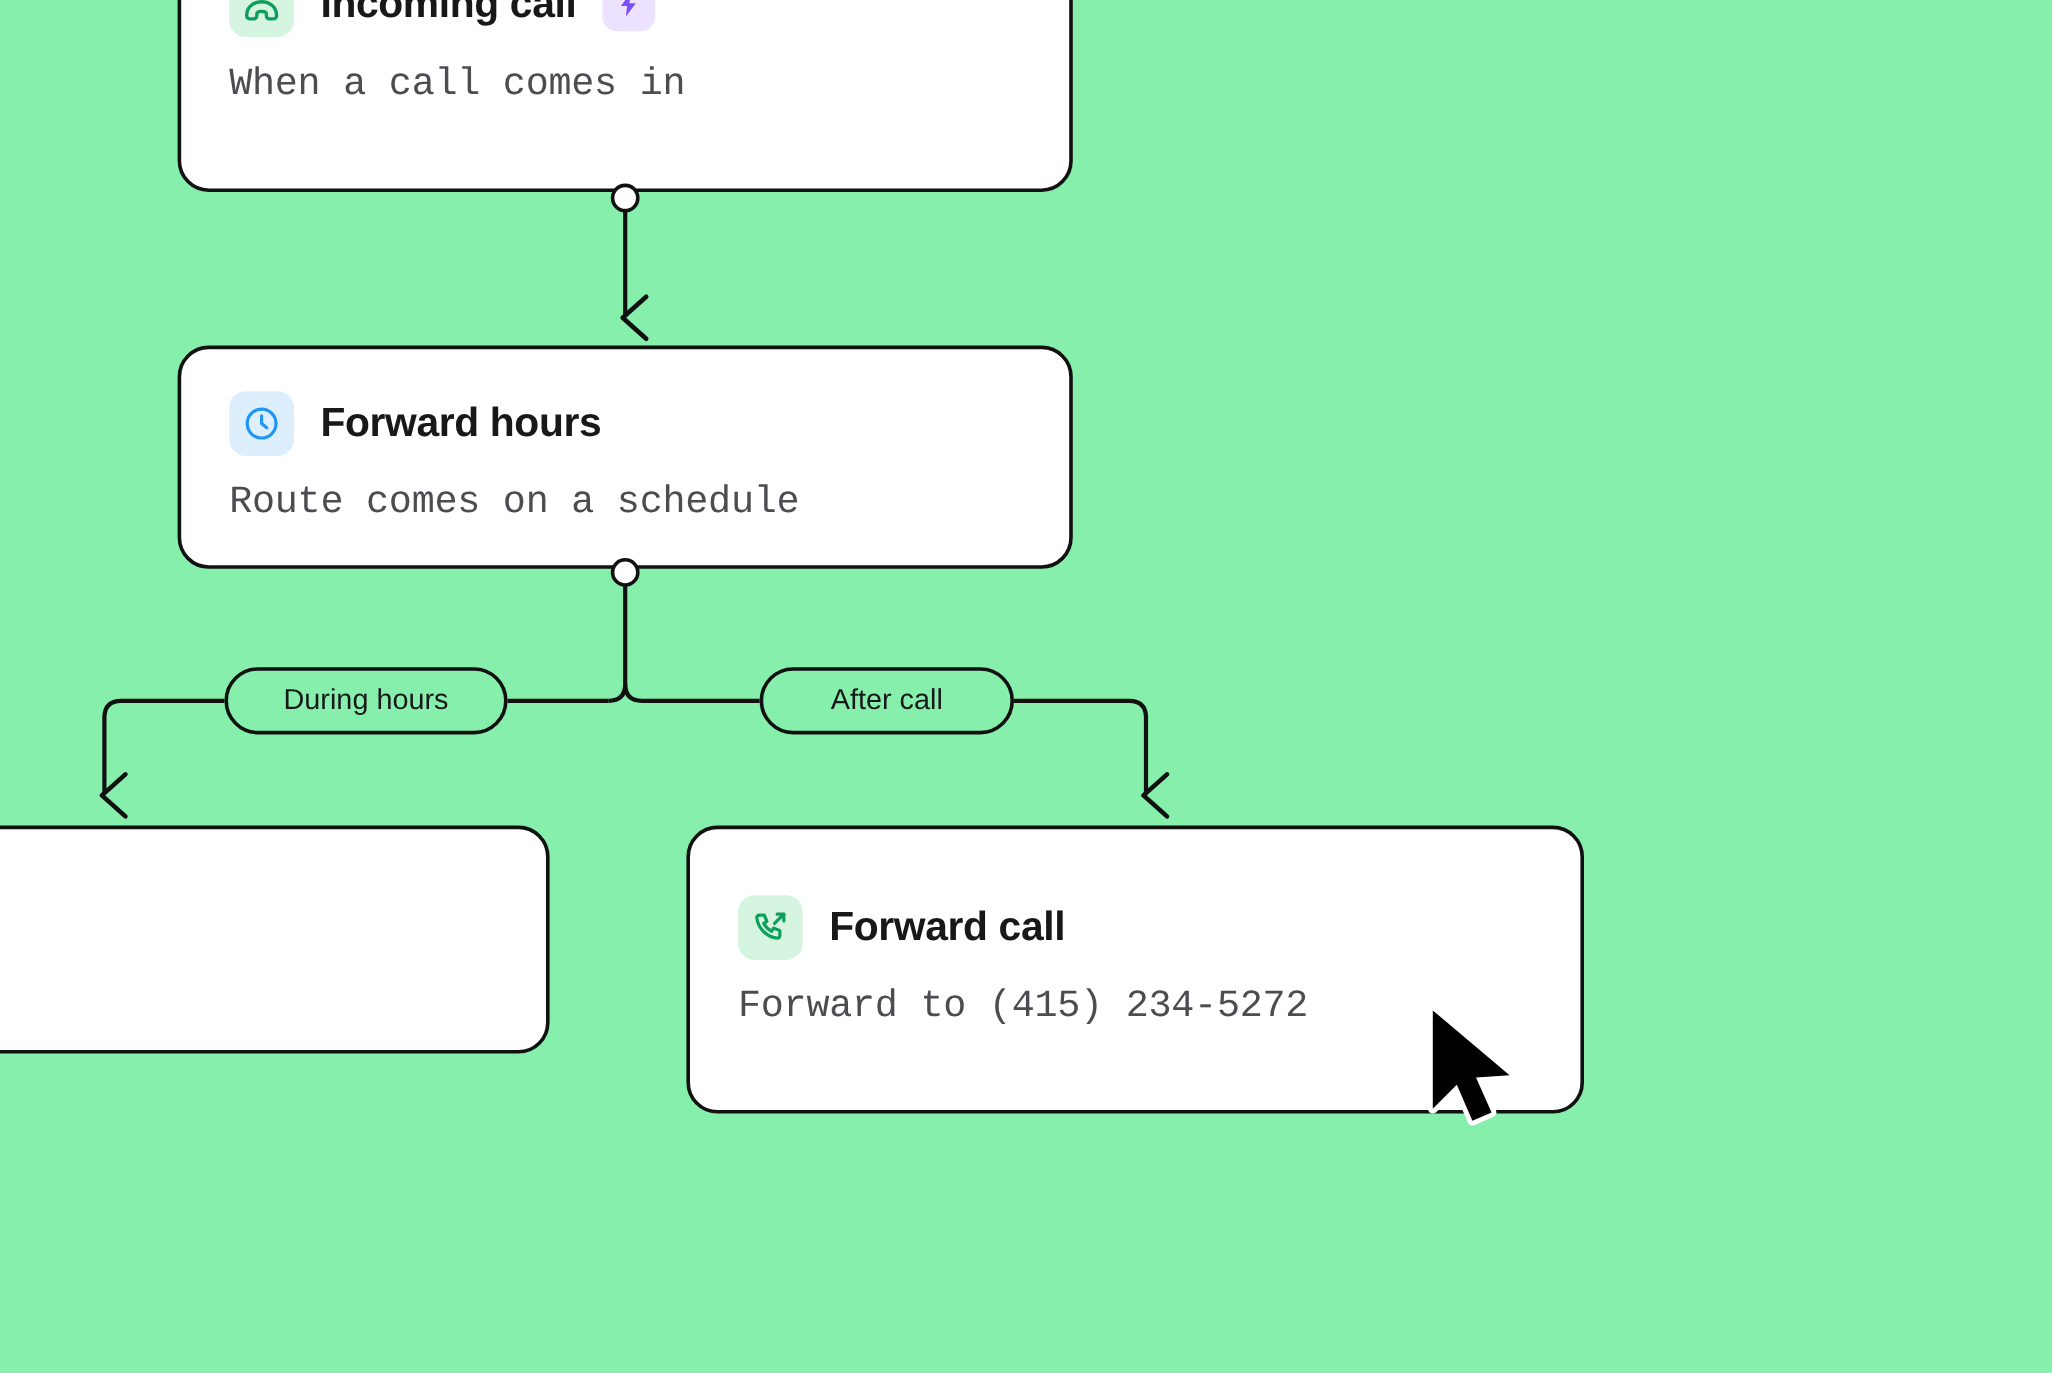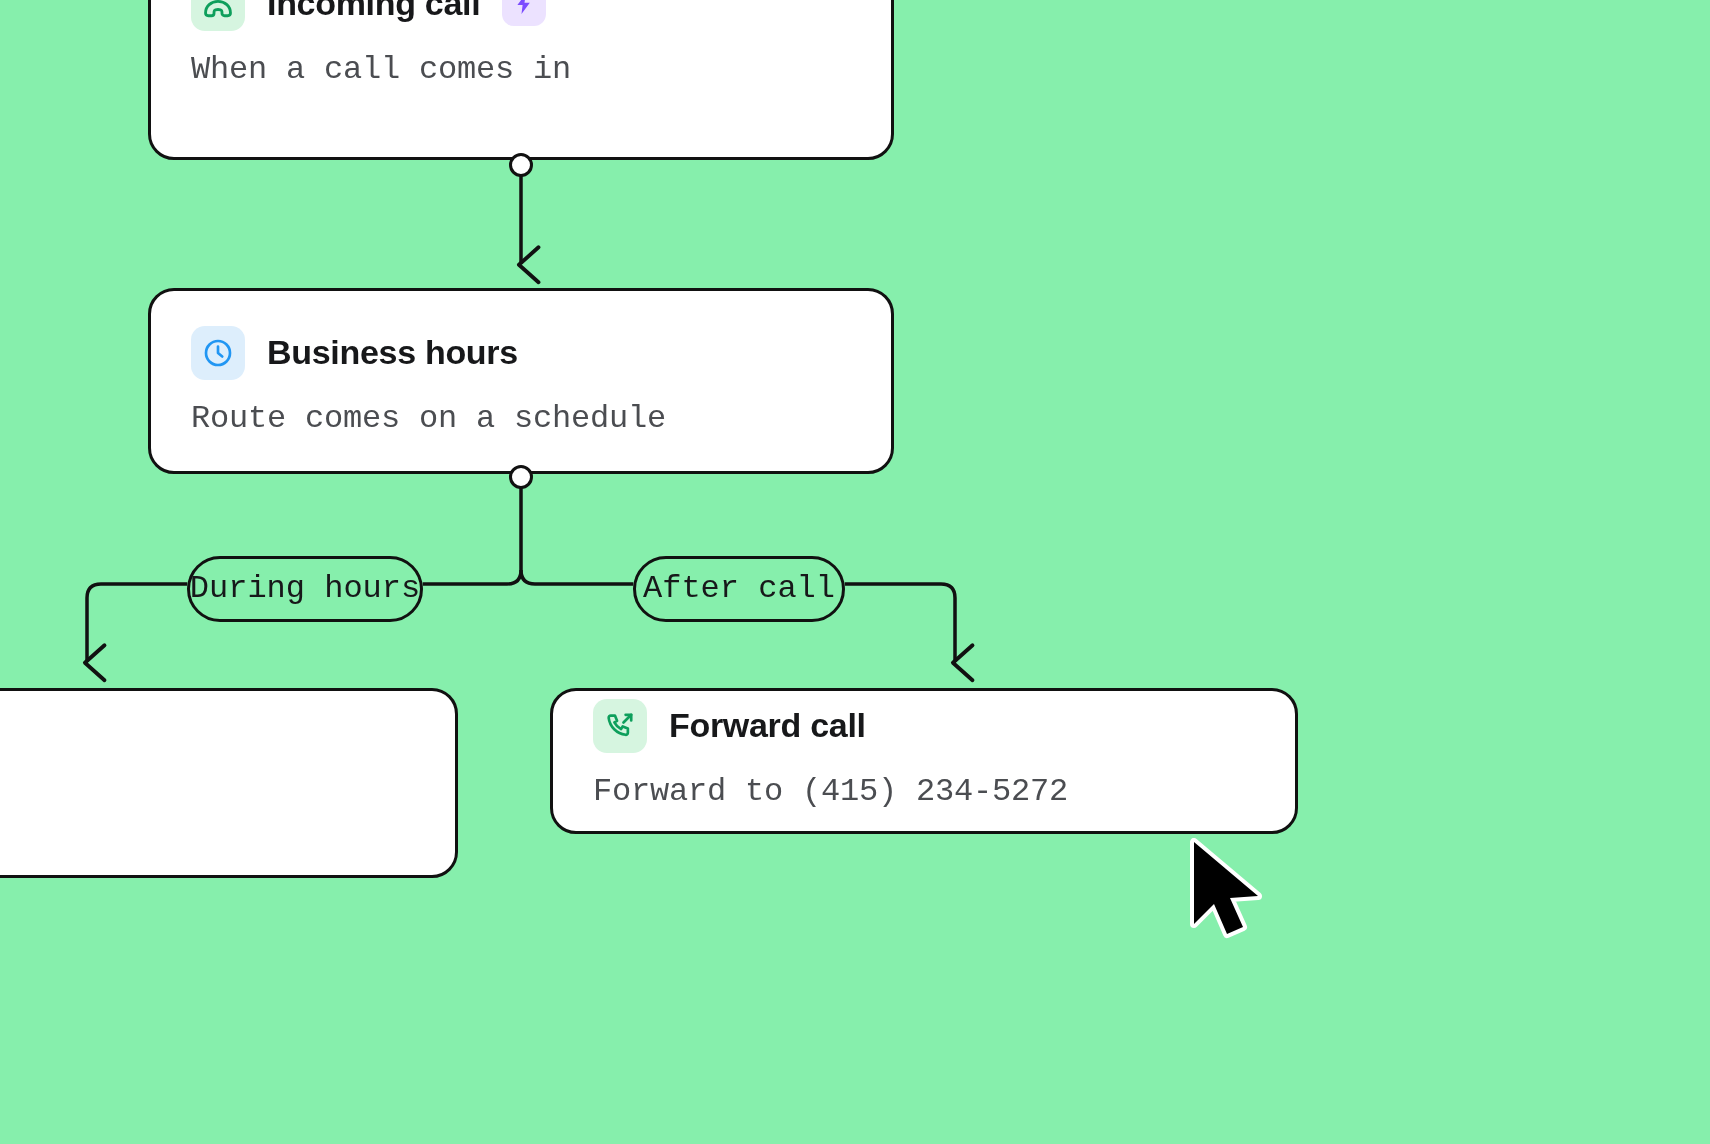--- a/index.html
+++ b/index.html
@@ -105,45 +105,44 @@
   }
   #node-left-partial {
     left: -318px;
     top: 688px;
     width: 776px;
     height: 190px;
     padding-top: 18px;
     padding-bottom: 18px;
   }
   #node-forward {
-    left: 550px;
+    left: 572px;
     top: 688px;
     width: 748px;
-    height: 146px;
+    height: 240px;
     padding-top: 18px;
     padding-bottom: 32px;
   }
 
   
   .pill {
     position: absolute;
     border: 3px solid #111111;
     border-radius: 999px;
     background: transparent;
     color: #17181a;
-    font-size: 32px;
+    font-size: 24px;
     line-height: 1;
     display: flex;
     align-items: center;
     justify-content: center;
     box-sizing: border-box;
     padding: 0 24px;
-    height: 66px;
+    height: 56px;
     white-space: nowrap;
-    font-family: Liberation Mono, monospace;
   }
   #pill-during { left: 187px; top: 556px; width: 236px; }
   #pill-after  { left: 633px; top: 556px; width: 212px; }
 
   
   .handle {
     position: absolute;
     width: 24px;
     height: 24px;
     border-radius: 50%;
@@ -211,21 +210,21 @@
   <div class="handle" id="handle-incoming"></div>
 
   <div class="node" id="node-business">
     <div class="node-head">
       <span class="node-icon blue">
         <svg width="32" height="32" viewBox="0 0 24 24" fill="none" stroke="#2196F3" stroke-width="2" stroke-linecap="round" stroke-linejoin="round">
           <circle cx="12" cy="12" r="9"></circle>
           <path d="M12 7.2V12l3.2 2.6"></path>
         </svg>
       </span>
-      <span class="node-title">Business hours</span>
+      <span class="node-title">Forward hours</span>
     </div>
     <div class="node-sub">Route comes on a schedule</div>
   </div>
   <div class="handle" id="handle-business"></div>
 
   <div class="pill" id="pill-during">During hours</div>
   <div class="pill" id="pill-after">After call</div>
 
   <div class="node" id="node-left-partial">
     <div class="node-head">

